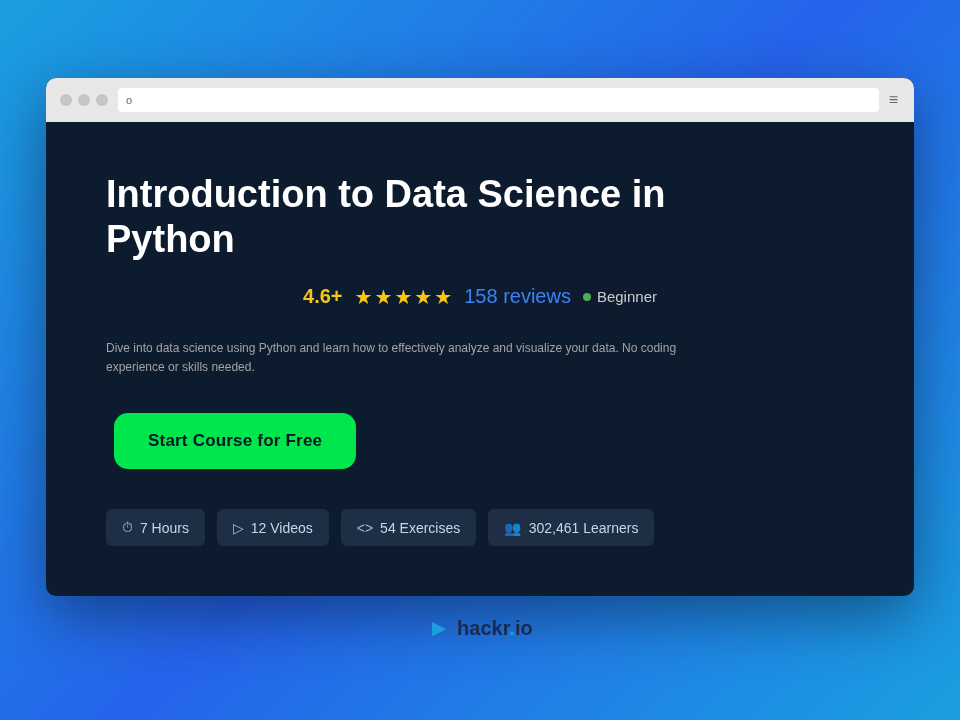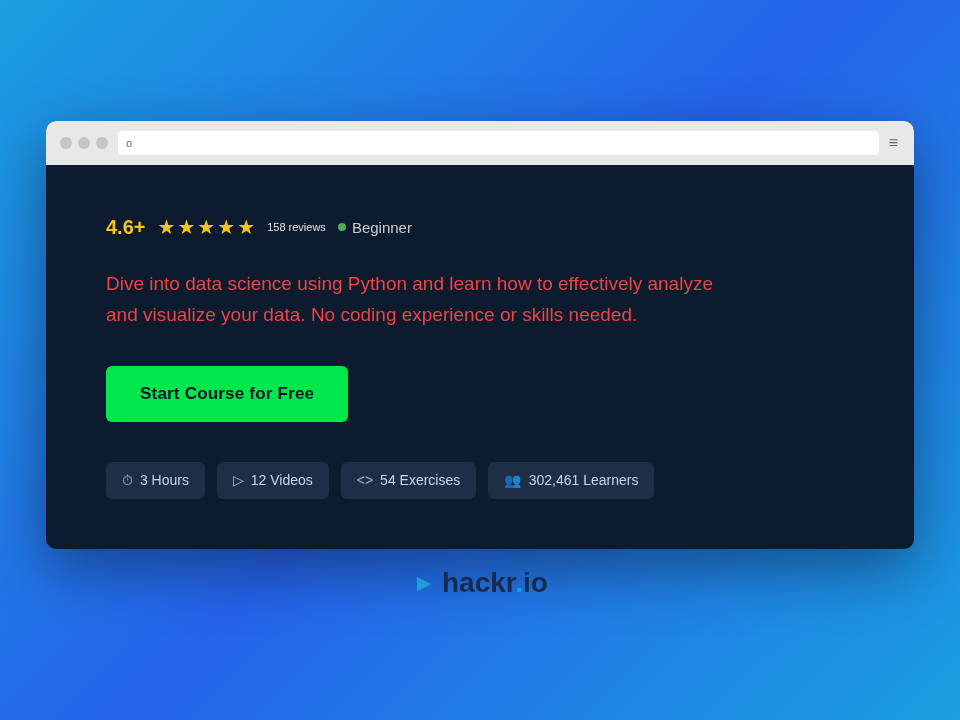--- a/index.html
+++ b/index.html
@@ -82,41 +82,42 @@
       color: #ffffff;
       margin-bottom: 22px;
       max-width: 600px;
     }
 
     .rating-row {
       display: flex;
       align-items: center;
       gap: 12px;
       margin-bottom: 30px;
+      justify-content: center;
     }
 
     .rating-number {
       color: #f5c518;
       font-size: 20px;
       font-weight: 700;
     }
 
     .stars {
       display: flex;
       gap: 2px;
     }
 
     .star {
       color: #f5c518;
       font-size: 20px;
     }
 
     .reviews-count {
-      color: #e5e5e5;
-      font-size: 11px;
+      color: #3b82f6;
+      font-size: 20px;
     }
 
     .level-dot {
       width: 8px;
       height: 8px;
       border-radius: 50%;
       background: #4caf50;
       display: inline-block;
     }
 
@@ -125,39 +126,40 @@
       font-size: 15px;
     }
 
     .level-wrapper {
       display: flex;
       align-items: center;
       gap: 6px;
     }
 
     .course-description {
-      font-size: 19px;
+      font-size: 12px;
       line-height: 1.6;
-      color: #ef4444;
+      color: #a3a3a3;
       max-width: 620px;
       margin-bottom: 36px;
     }
 
     .start-btn {
       background: #00e64d;
       color: #0a1628;
       border: none;
-      border-radius: 6px;
+      border-radius: 14px;
       padding: 18px 34px;
       font-size: 17px;
       font-weight: 700;
       cursor: pointer;
       margin-bottom: 40px;
       display: inline-block;
       letter-spacing: 0.2px;
+      margin-left: 8px;
     }
 
     .meta-tags {
       display: flex;
       gap: 12px;
       flex-wrap: wrap;
     }
 
     .meta-tag {
       background: #1e2f45;
@@ -184,21 +186,21 @@
     }
 
     .footer-brand .arrow {
       color: #1a9fe0;
       font-size: 24px;
       font-weight: 900;
     }
 
     .footer-brand .brand-text {
       color: #1a2a4a;
-      font-size: 28px;
+      font-size: 20px;
       font-weight: 700;
     }
 
     .footer-brand .brand-dot {
       color: #1a9fe0;
     }
   </style>
 </head>
 <body>
 
@@ -211,20 +213,21 @@
     </div>
     <div class="address-bar">
       <span>o</span>
     </div>
     <div class="browser-menu">
       <span>≡</span>
     </div>
   </div>
 
   <div class="course-content">
+    <h1 class="course-title">Introduction to Data Science in Python</h1>
 
     <div class="rating-row">
       <span class="rating-number">4.6+</span>
       <div class="stars">
         <span class="star">★</span>
         <span class="star">★</span>
         <span class="star">★</span>
         <span class="star">★</span>
         <span class="star">★</span>
       </div>
@@ -235,21 +238,21 @@
       </div>
     </div>
 
     <p class="course-description">Dive into data science using Python and learn how to effectively analyze and visualize your data. No coding experience or skills needed.</p>
 
     <button class="start-btn">Start Course for Free</button>
 
     <div class="meta-tags">
       <div class="meta-tag">
         <span class="meta-icon">⏱</span>
-        <span>3 Hours</span>
+        <span>7 Hours</span>
       </div>
       <div class="meta-tag">
         <span class="meta-icon">▷</span>
         <span>12 Videos</span>
       </div>
       <div class="meta-tag">
         <span class="meta-icon">&lt;&gt;</span>
         <span>54 Exercises</span>
       </div>
       <div class="meta-tag">

